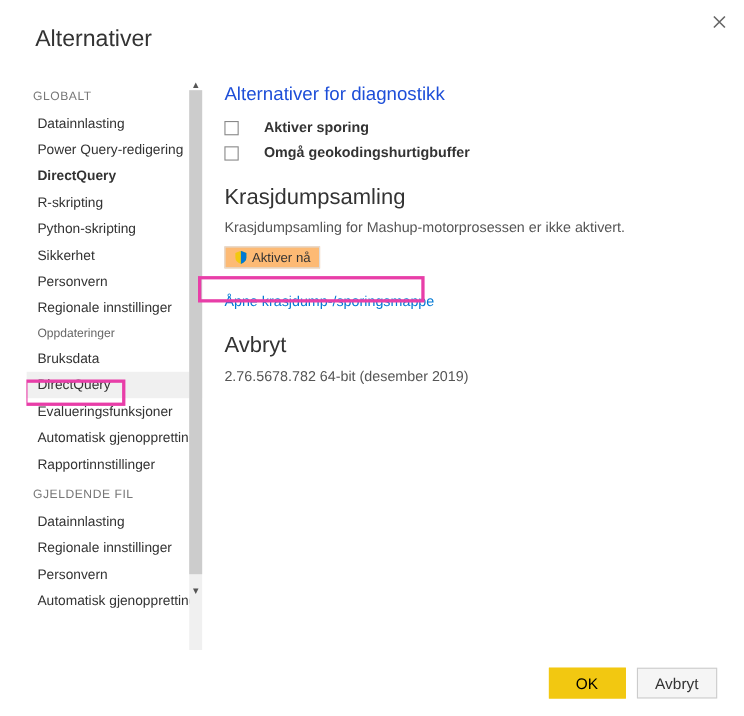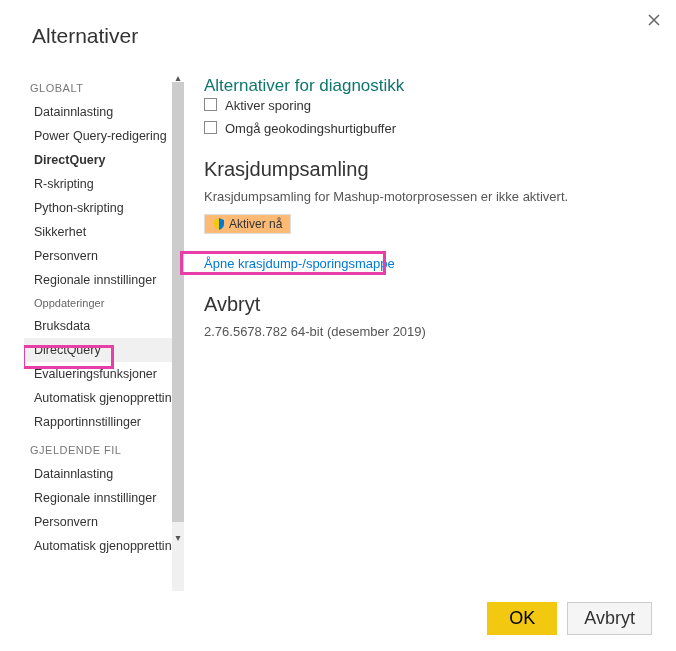--- a/index.html
+++ b/index.html
@@ -110,30 +110,31 @@
       width: 92px;
       height: 24px;
     }
     .main {
       flex: 1;
       padding-left: 20px;
       padding-top: 4px;
     }
     .section-title {
       font-size: 17px;
-      color: #0f766e;
+      color: #1d4ed8;
       font-weight: 400;
-      margin-bottom: 2px;
+      margin-bottom: 12px;
     }
     .checkbox-row {
       display: flex;
-      align-items: flex-start;
-      gap: 8px;
+      align-items: flex-end;
+      gap: 23px;
       margin-bottom: 8px;
       font-size: 13px;
+      font-weight: bold;
     }
     .checkbox {
       width: 13px;
       height: 13px;
       border: 1px solid #888;
       display: inline-block;
       flex-shrink: 0;
     }
     .section-title2 {
       font-size: 20px;
@@ -178,21 +179,21 @@
     .button-bar {
       position: absolute;
       bottom: 16px;
       right: 24px;
       display: flex;
       gap: 10px;
     }
     .btn {
       min-width: 70px;
       padding: 5px 16px;
-      font-size: 18px;
+      font-size: 14px;
       text-align: center;
       cursor: pointer;
       border: 1px solid #ccc;
       background: #f5f5f5;
     }
     .btn.primary {
       background: #f2c811;
       border: 1px solid #f2c811;
       color: #000;
     }

